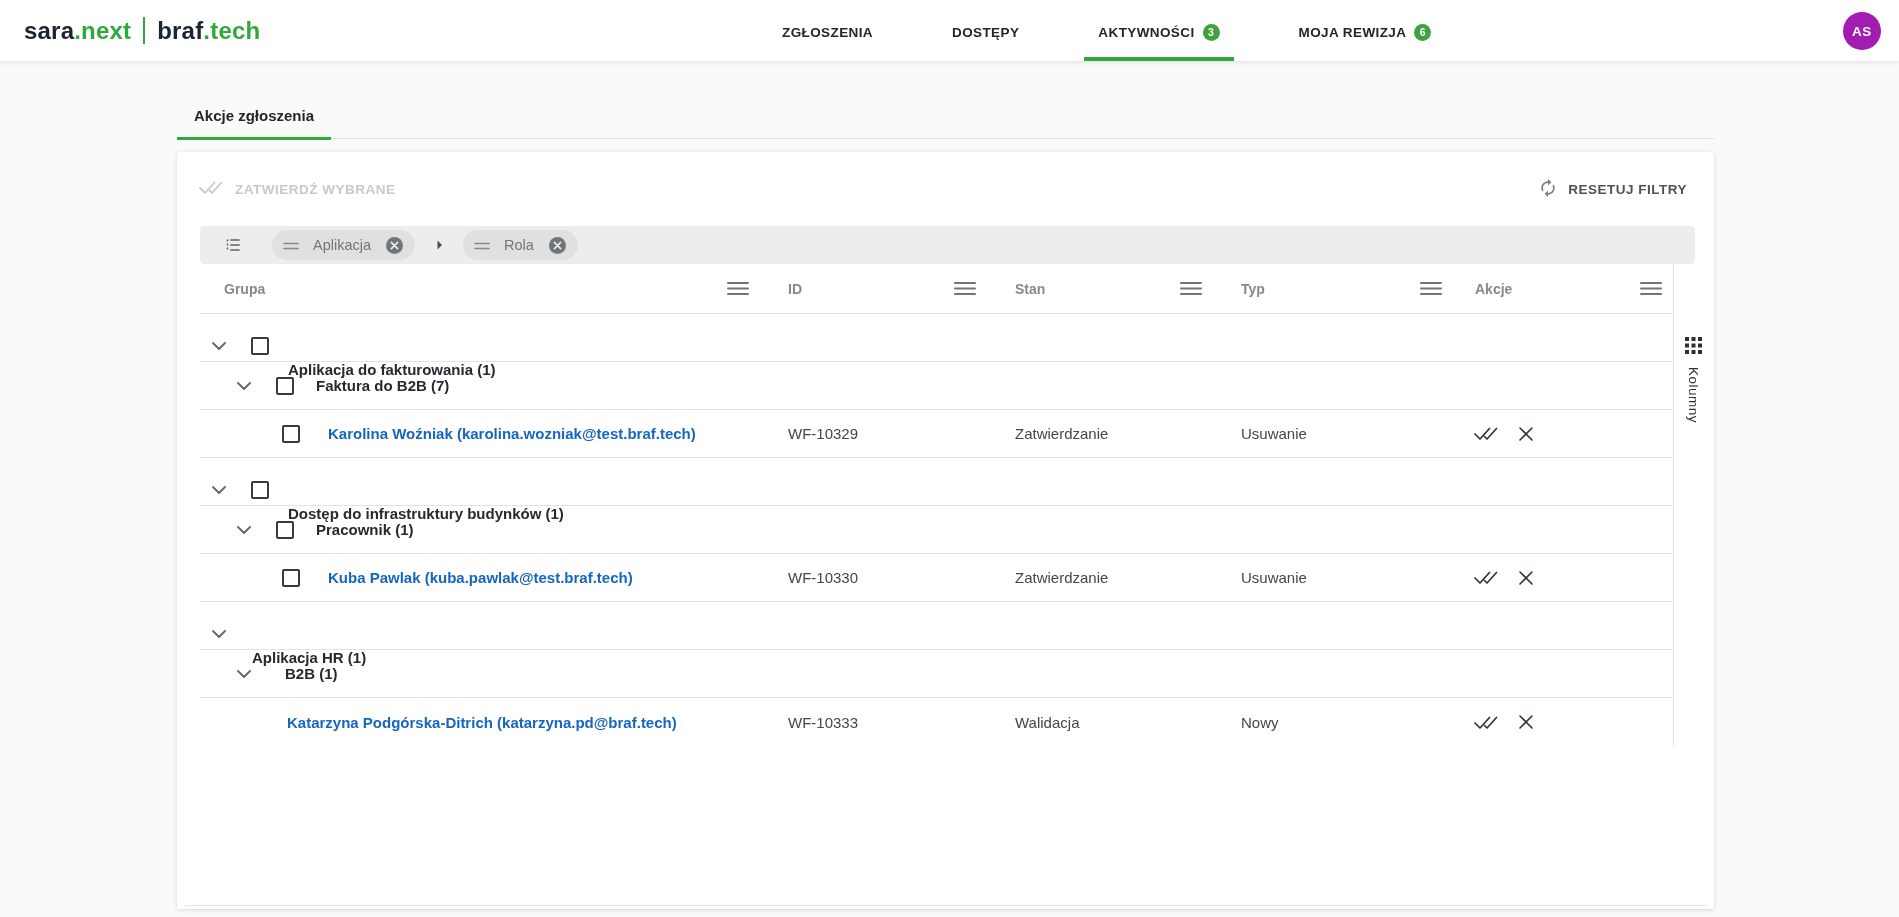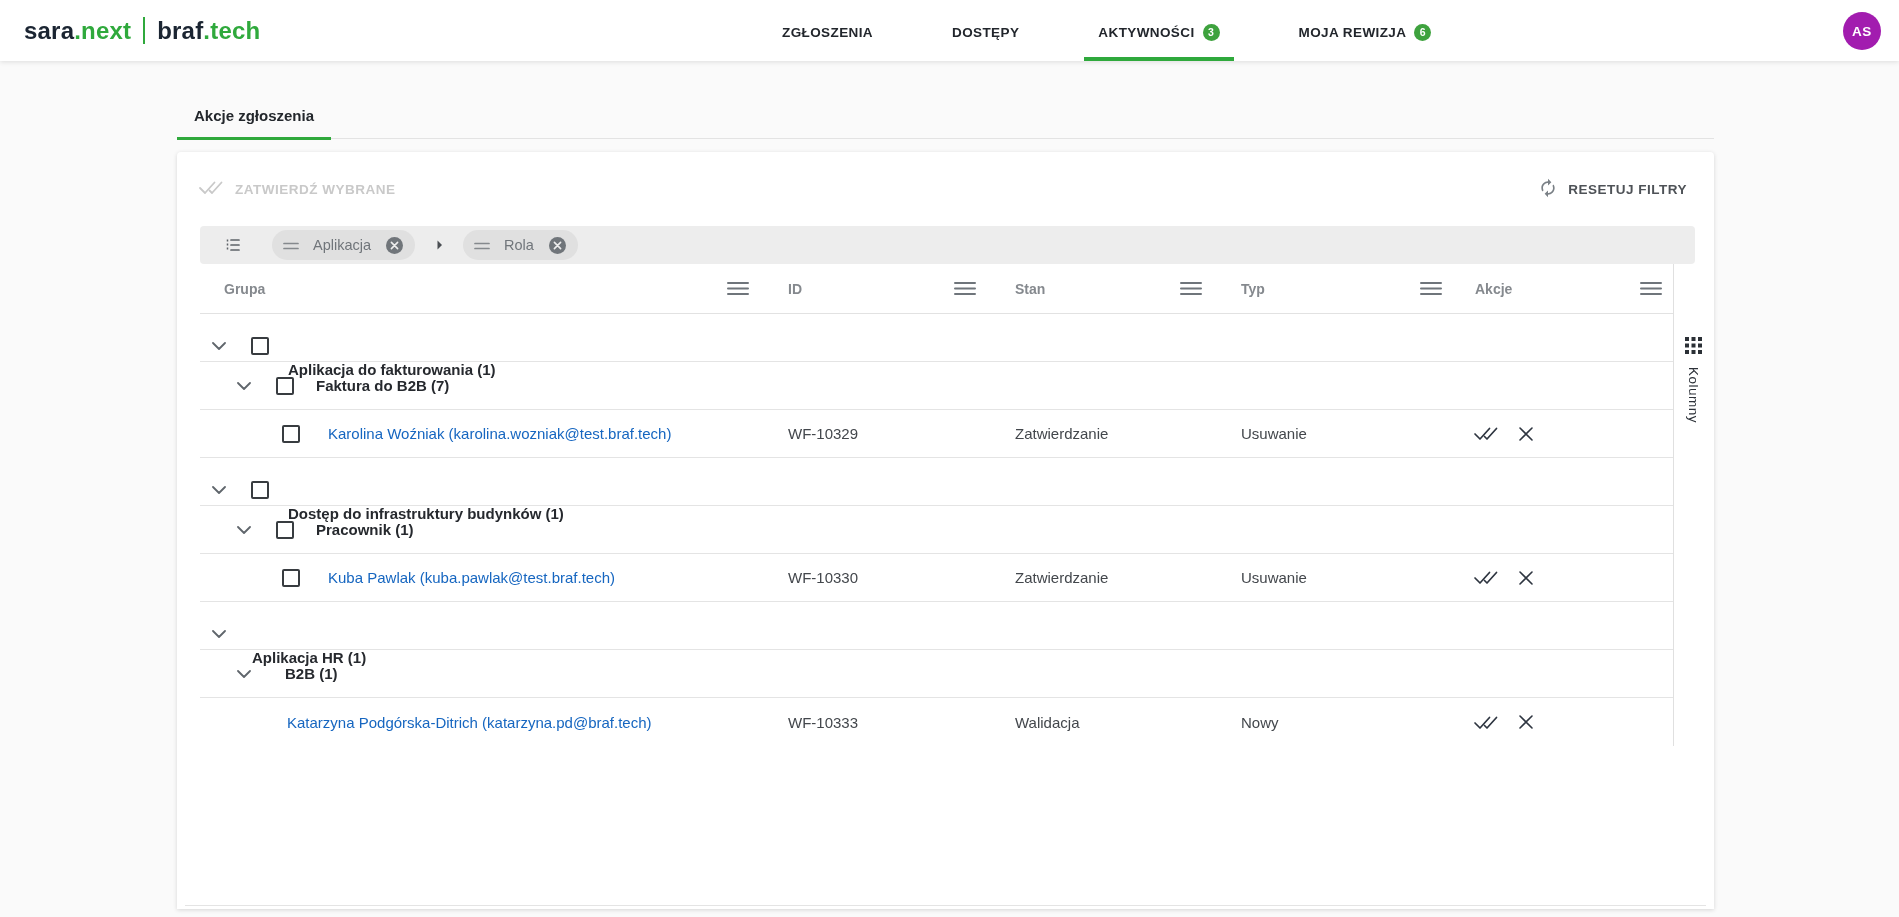--- a/index.html
+++ b/index.html
@@ -101,21 +101,21 @@
     width:18px; height:18px; border:2px solid #383c40; border-radius:2px;
     background:#fff; cursor:pointer; flex:none;
   }
   .lv1 .chev { margin-left:12px; }
   .lv2 .chev { margin-left:37px; }
   .lv1 .cbx  { margin-left:25px; }
   .lv2 .cbx  { margin-left:25px; }
   .leaf .cbx { margin-left:82px; }
   .lv1 .group-label { margin-left:19px;margin-top:47px; }
   .lv2 .group-label { margin-left:22px; }
-  .leaf .leaf-link  { margin-left:28px; }
+  .leaf .leaf-link  { margin-left:28px;font-weight:bold; }
   .lv1.nocb .group-label { margin-left:26px; }
   .lv2.nocb .group-label { margin-left:34px; }
   .leaf.nocb .leaf-link  { margin-left:87px; }
   .group-label { font-size:15px; font-weight:700; color:#26292e; }
   .leaf-link { font-size:15px; color:var(--link_blue,#1666c0); text-decoration:none; cursor:pointer; }
   .val { font-size:15px; color:#43474c; }
   .cell-actions { display:flex; align-items:center; gap:19px; padding-left:4px; }
   .action-btn { background:none; border:none; padding:0; display:flex; cursor:pointer; }
 
   

